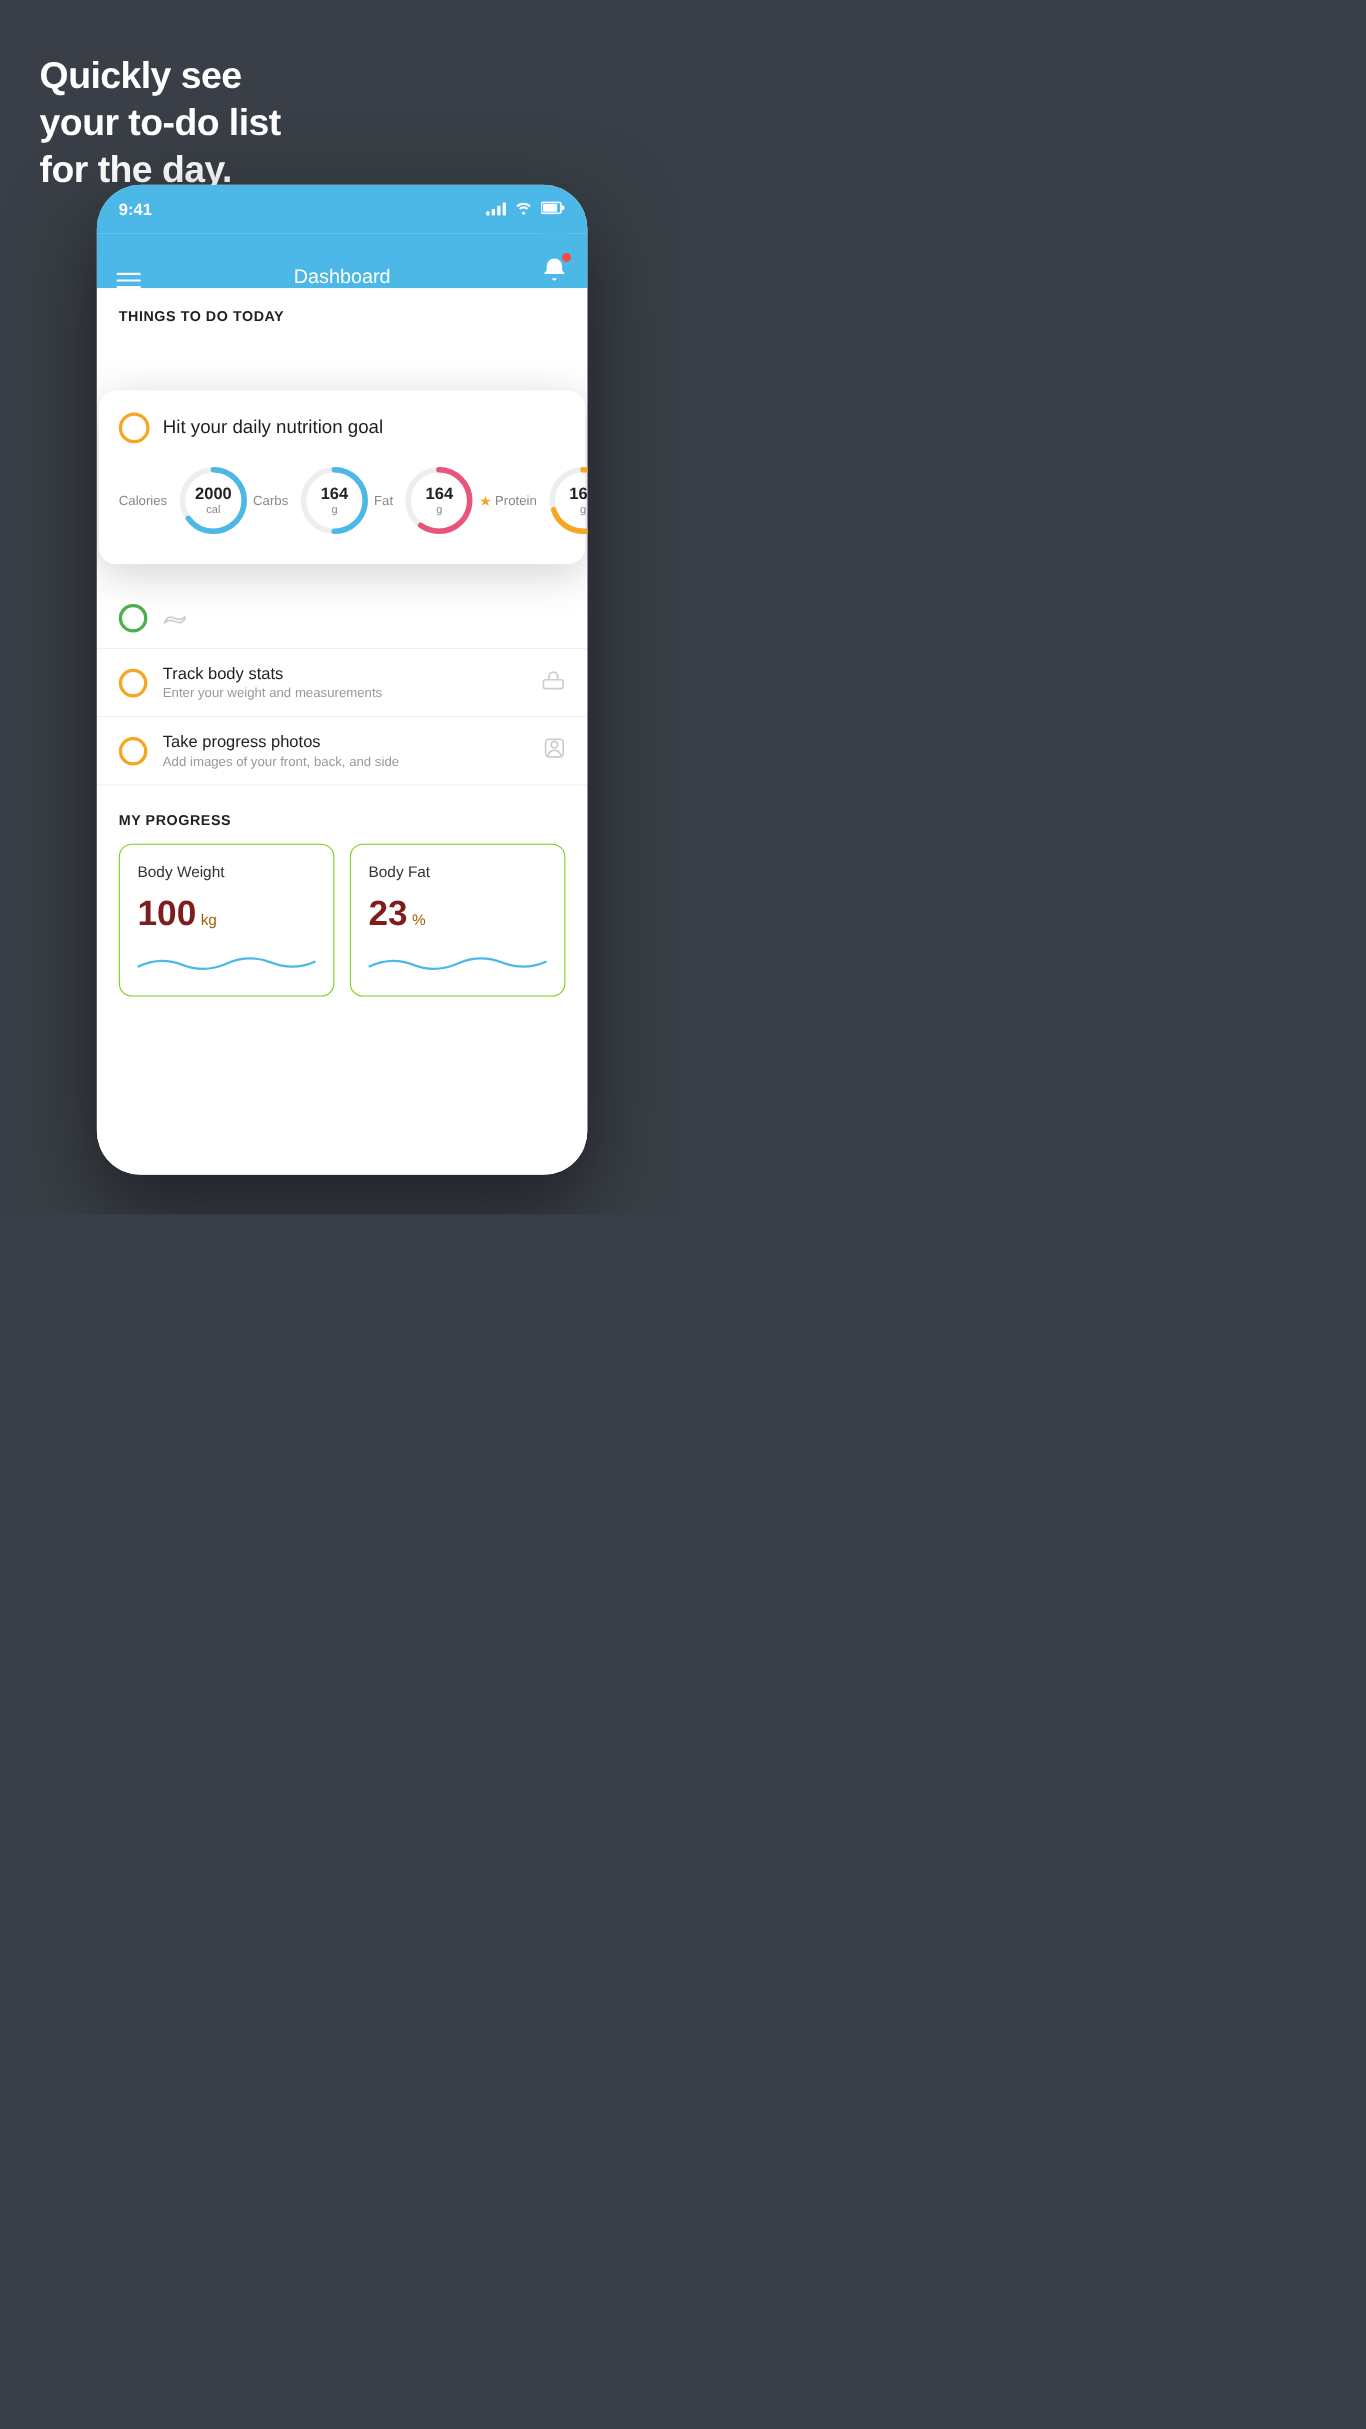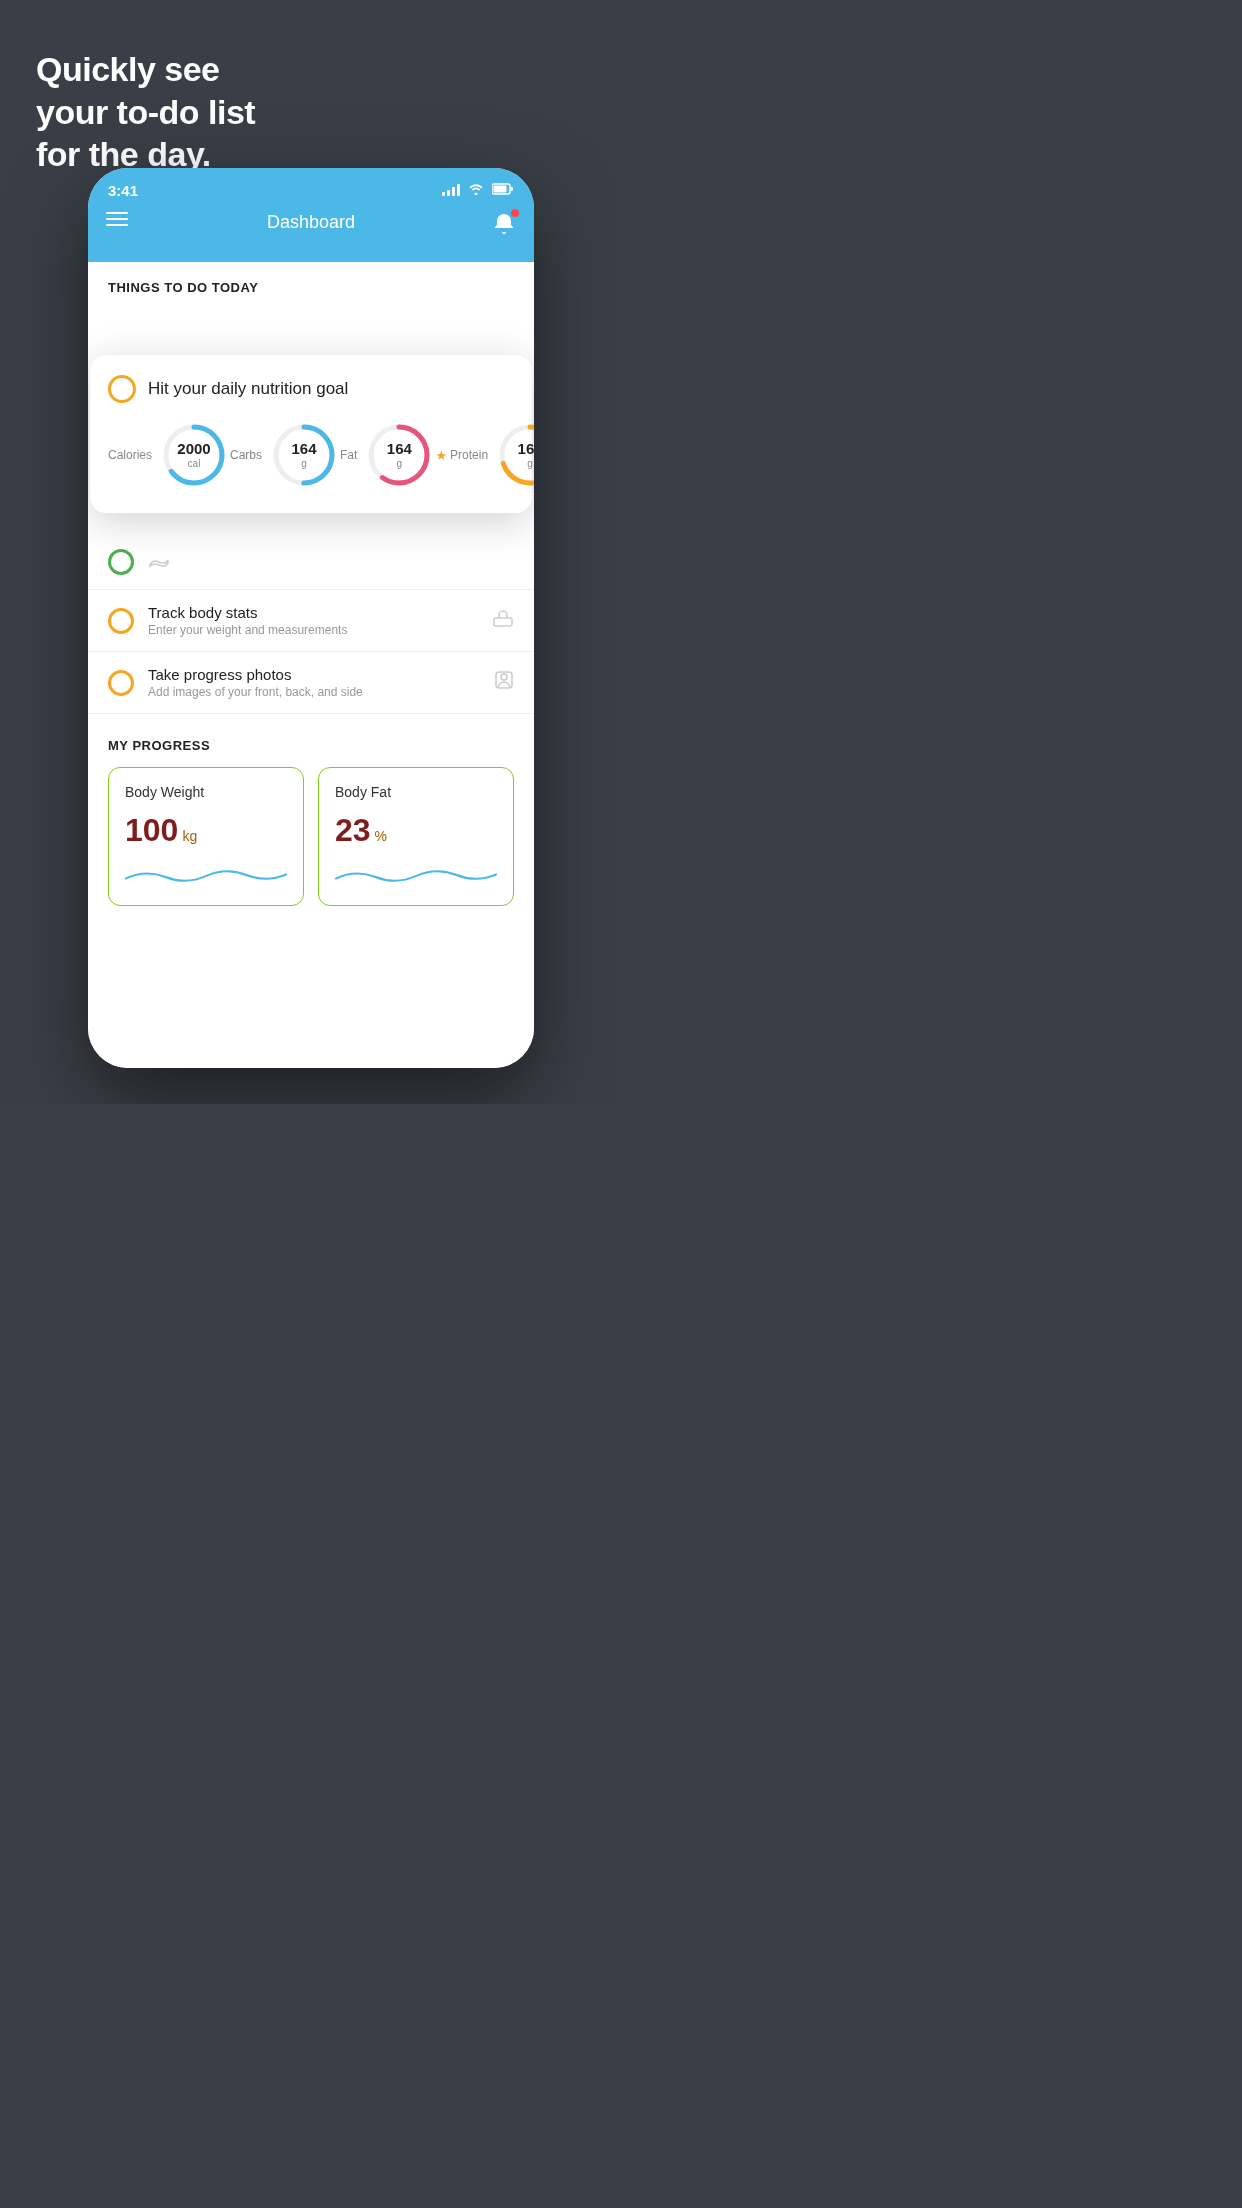--- a/index.html
+++ b/index.html
@@ -67,21 +67,21 @@
       width: 3px;
       background: #fff;
       border-radius: 1px;
     }
 
     
     .nav-bar {
       height: 50px;
       background: #4bb8e8;
       display: flex;
-      align-items: flex-start;
+      align-items: flex-end;
       justify-content: center;
       position: relative;
     }
     .nav-title {
       color: #fff;
       font-size: 18px;
       font-weight: 500;
     }
     .hamburger {
       position: absolute;
@@ -319,21 +319,21 @@
   <div>Quickly see</div>
   <div>your to-do list</div>
   <div>for the day.</div>
 </div>
 
 <div class="bg-circle"></div>
 
 <div class="phone">
 
   <div class="status-bar">
-    <span class="status-time">3:41</span>
+    <span class="status-time">9:41</span>
     <div class="status-icons">
       <div class="signal-bars">
         <div class="signal-bar" style="height:4px"></div>
         <div class="signal-bar" style="height:6px"></div>
         <div class="signal-bar" style="height:9px"></div>
         <div class="signal-bar" style="height:12px"></div>
       </div>
 
       <span style="color:#fff;font-size:13px;margin-left:3px;">
         <svg width="16" height="12" viewBox="0 0 16 12" fill="white">

